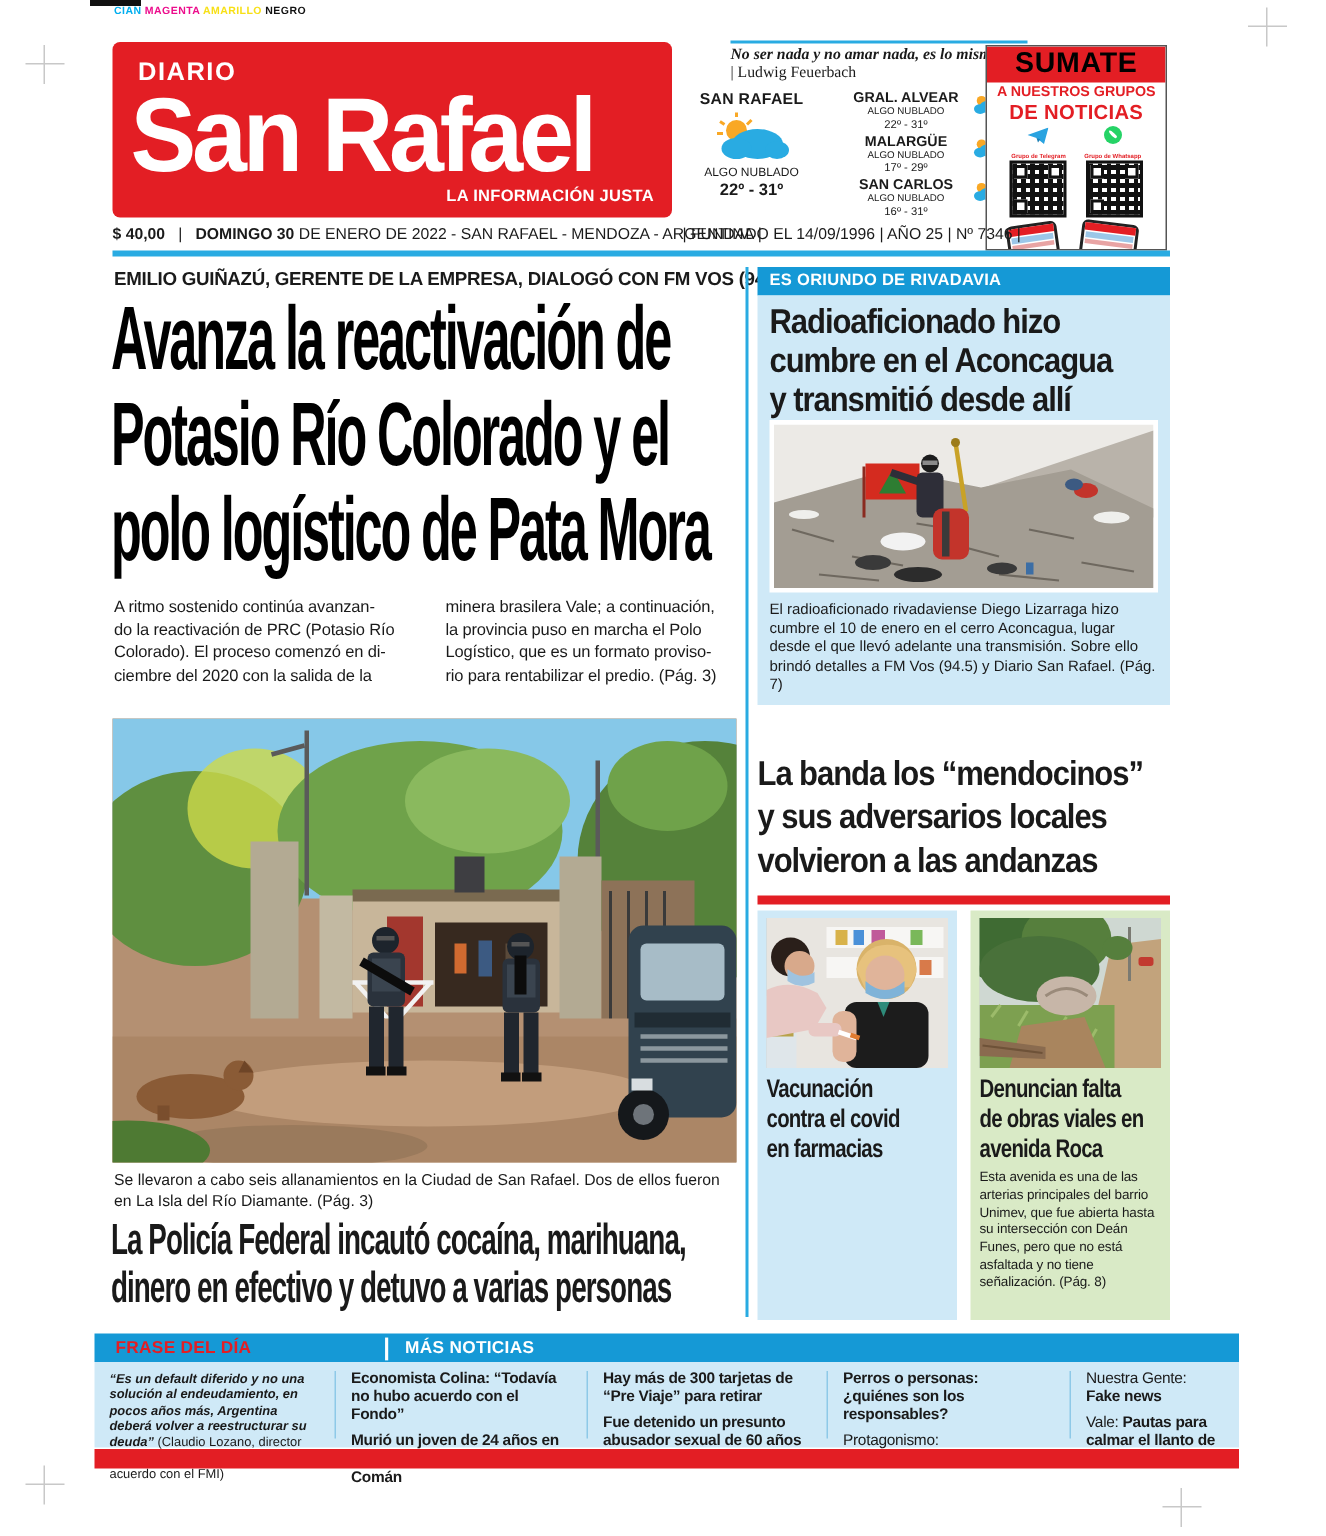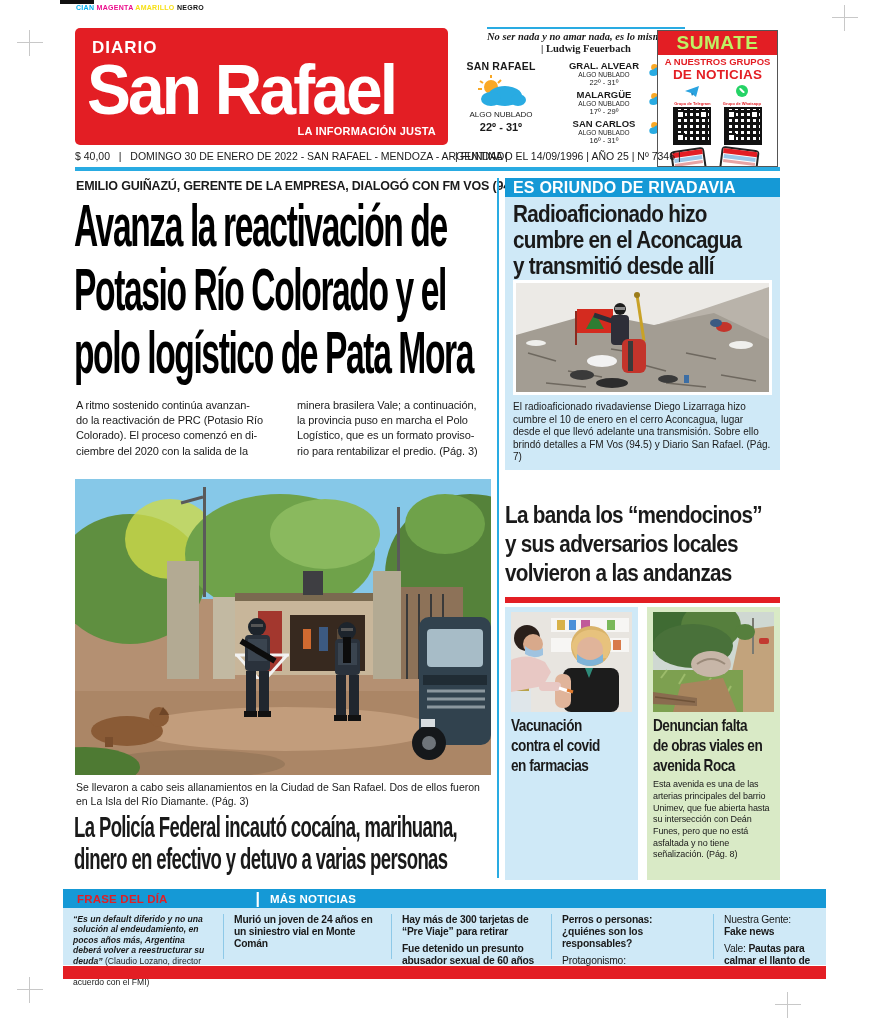--- a/index.html
+++ b/index.html
@@ -19,42 +19,42 @@
 
   
   .logo { position:absolute; left:75px; top:28px; width:373px; height:117px; background:#e31e24; border-radius:5px; }
   .logo .diario { position:absolute; left:17px; top:10px; color:#fff; font-weight:bold; font-size:17px; letter-spacing:1px; }
   .logo .title { position:absolute; left:12px; top:22px; color:#fff; font-weight:bold; font-size:70px; letter-spacing:-3px; transform:scaleX(0.94); transform-origin:0 0; white-space:nowrap; }
   .logo .tag { position:absolute; right:12px; bottom:8px; color:#fff; font-weight:bold; font-size:11px; letter-spacing:.2px; }
 
   
   .quote { position:absolute; left:455px; top:27px; width:198px; border-top:2px solid #29abe2; padding-top:2px; font-family:"Liberation Serif", serif; font-size:10.5px; line-height:1.15;margin-left:32px; }
   .quote .qt { font-style:italic; font-weight:bold; }
-  .quote .au { font-weight:bold;text-align:center; }
+  .quote .au { font-weight:normal; }
   .weather { position:absolute; left:455px; top:60px; width:200px; height:84px; }
   .w-main { position:absolute; left:0; top:0; width:92px; text-align:center; }
   .w-main .city { font-size:10.5px; font-weight:bold; letter-spacing:.2px; }
   .w-main .cond { font-size:8px; margin-top:2px; }
   .w-main .temps { font-size:11px; font-weight:bold; margin-top:2px; }
   .w-row { position:absolute; left:98px; width:102px; }
   .w-row .city { font-size:9.5px; font-weight:bold; text-align:center; }
   .w-row .cond { font-size:6.5px; text-align:center; }
   .w-row .temps { font-size:7.5px; text-align:center; }
   .w-ico-big { width:52px; height:34px; margin:2px auto 0; }
   .w-ico-sm { position:absolute; right:-16px; top:1px; width:24px; height:16px; }
 
   
   .dateline { position:absolute; left:75px; top:150px; width:580px; font-size:10.5px; white-space:nowrap; }
-  .dateline b { font-weight:normal; }
+  .dateline b { font-weight:bold; }
   .founded { position:absolute; left:455px; top:150px; font-size:10.5px; white-space:nowrap; }
   .cyanrule { position:absolute; left:75px; top:167px; width:705px; height:4px; background:#29abe2; }
 
   
   .sub { position:absolute; left:657px; top:30px; width:121px; height:137px; border:1px solid #555; background:#fff; overflow:hidden; }
-  .sub .band { height:24px; background:#e31e24; color:#bef264; font-weight:bold; font-size:19px; text-align:center; letter-spacing:.5px; line-height:24px; }
+  .sub .band { height:24px; background:#e31e24; color:#000000; font-weight:bold; font-size:19px; text-align:center; letter-spacing:.5px; line-height:24px; }
   .sub .l1 { color:#e31e24; font-weight:bold; font-size:9.5px; text-align:center; margin-top:1px; }
   .sub .l2 { color:#e31e24; font-weight:bold; font-size:13.5px; text-align:center; letter-spacing:.2px; }
   .sub .icons { display:flex; justify-content:space-around; padding:1px 10px 0; }
   .sub .icons .ic { text-align:center; }
   .sub .icons .lbl { font-size:4px; color:#e31e24; font-weight:bold; }
   .qrrow { display:flex; justify-content:space-around; padding:1px 8px 0; }
   .qr { width:38px; height:38px; border:2px solid #111; background:
         repeating-linear-gradient(0deg,#111 0 3px,transparent 3px 6px),
         repeating-linear-gradient(90deg,#111 0 3px,#fff 3px 6px); position:relative; }
   .qr i { position:absolute; width:9px; height:9px; background:#fff; border:2px solid #111; }
@@ -73,21 +73,21 @@
   .bodycol { width:203px; font-size:11px; line-height:1.38; letter-spacing:-0.1px; white-space:pre-line; text-align:justify; }
   .mainphoto { position:absolute; left:75px; top:479px; width:416px; height:296px; background:#b49072; }
   .mainphoto svg { display:block; }
   .mcaption { position:absolute; left:76px; top:781px; width:414px; font-size:10.5px; line-height:1.3; }
   .h-police { position:absolute; left:74px; top:812px; width:650px; font-weight:bold; font-size:29px; line-height:1.1; letter-spacing:-1px; transform:scaleX(0.64); transform-origin:0 0; white-space:pre-line; }
 
   .vdivider { position:absolute; left:497px; top:178px; width:2px; height:700px; background:#29abe2; }
 
   
   .rc { position:absolute; left:505px; width:275px; }
-  .tagbar { height:19px; color:#fff; font-weight:bold; font-size:16px; line-height:19px; padding-left:8px; letter-spacing:.2px; }
+  .tagbar { height:19px; color:#fff; font-weight:bold; font-size:11px; line-height:19px; padding-left:8px; letter-spacing:.2px; }
   .panel-blue { position:absolute; left:505px; top:197px; width:275px; height:273px; background:#cfe9f7;padding-left:28px; }
   .h-rc { font-weight:bold; font-size:23px; line-height:1.12; letter-spacing:-0.8px; transform:scaleX(0.9); transform-origin:0 0; white-space:pre-line; width:300px; }
   .radiophoto { position:absolute; left:8px; top:83px; width:259px; height:115px; background:#fff; padding:3px; }
   .rcaption { position:absolute; left:8px; top:204px; width:260px; font-size:10px; line-height:1.25; }
   .h-banda { position:absolute; left:505px; top:501px; width:300px; font-weight:bold; font-size:23px; line-height:1.25; letter-spacing:-0.8px; transform:scaleX(0.9); transform-origin:0 0; white-space:pre-line; }
   .redbar { position:absolute; left:505px; top:597px; width:275px; height:6px; background:#e31e24; }
 
   .minibox { position:absolute; top:607px; width:133px; height:273px; padding:5px 6px; }
   .minibox.blue { left:505px; background:#cfe9f7; }
   .minibox.green { left:647px; background:#d9eac6; }
@@ -502,20 +502,21 @@
   <div class="bstrip-bar">
     <span class="frase">FRASE DEL DÍA</span>
     <span class="pipe">|</span>
     <span class="mas">MÁS NOTICIAS</span>
   </div>
   <div class="bstrip">
     <div class="bcol c1">
       <span class="q">“Es un default diferido y no una solución al endeudamiento, en pocos años más, Argentina deberá volver a reestructurar su deuda”</span><span class="a"> (Claudio Lozano, director del Banco Nación, fulminó el acuerdo con el FMI)</span>
     </div>
     <div class="bcol c2">
+      <div class="bitem">Economista Colina: “Todavía no hubo acuerdo con el Fondo”</div>
       <div class="bitem">Murió un joven de 24 años en un siniestro vial en Monte Comán</div>
     </div>
     <div class="bcol c3">
       <div class="bitem">Hay más de 300 tarjetas de “Pre Viaje” para retirar</div>
       <div class="bitem">Fue detenido un presunto abusador sexual de 60 años</div>
     </div>
     <div class="bcol c4">
       <div class="bitem" style="white-space:pre-line;">Perros o personas:
 ¿quiénes son los responsables?</div>
       <div class="bitem"><span class="blabel">Protagonismo:</span><br><span>Global Game Jam Mendoza</span></div>

